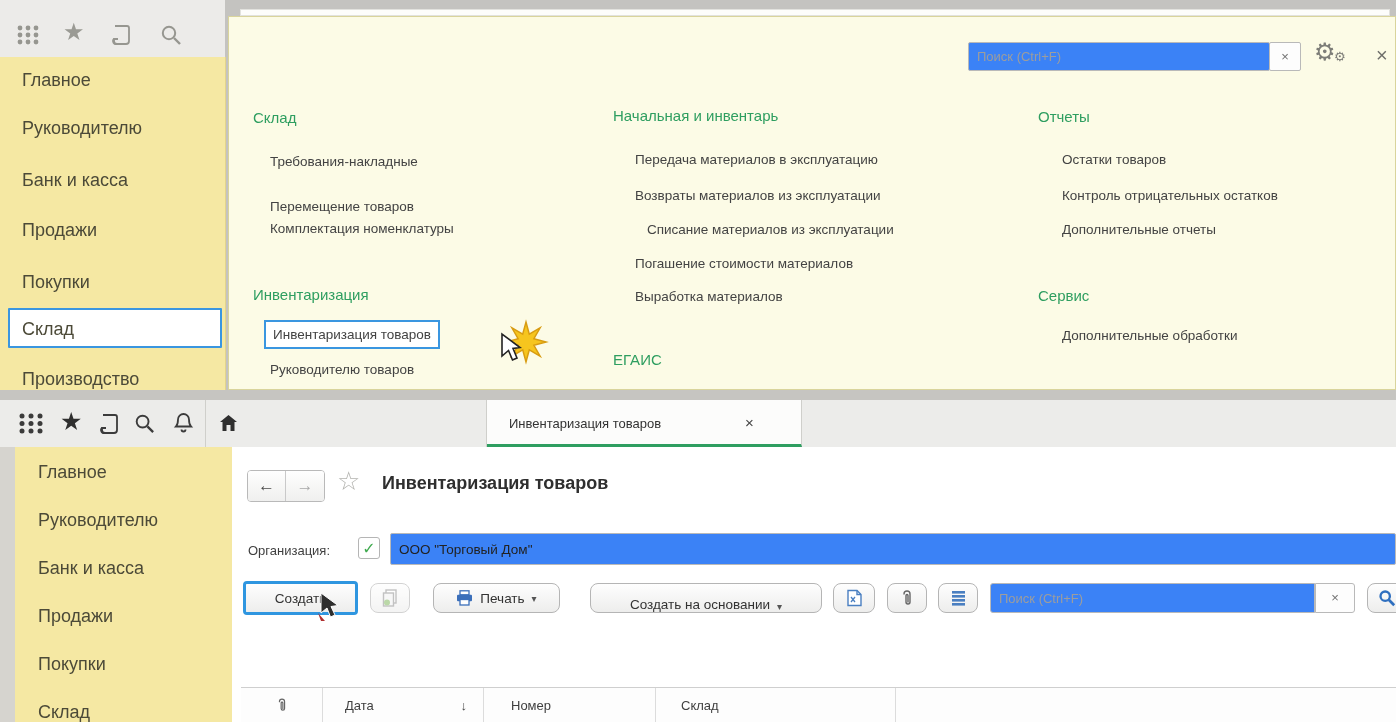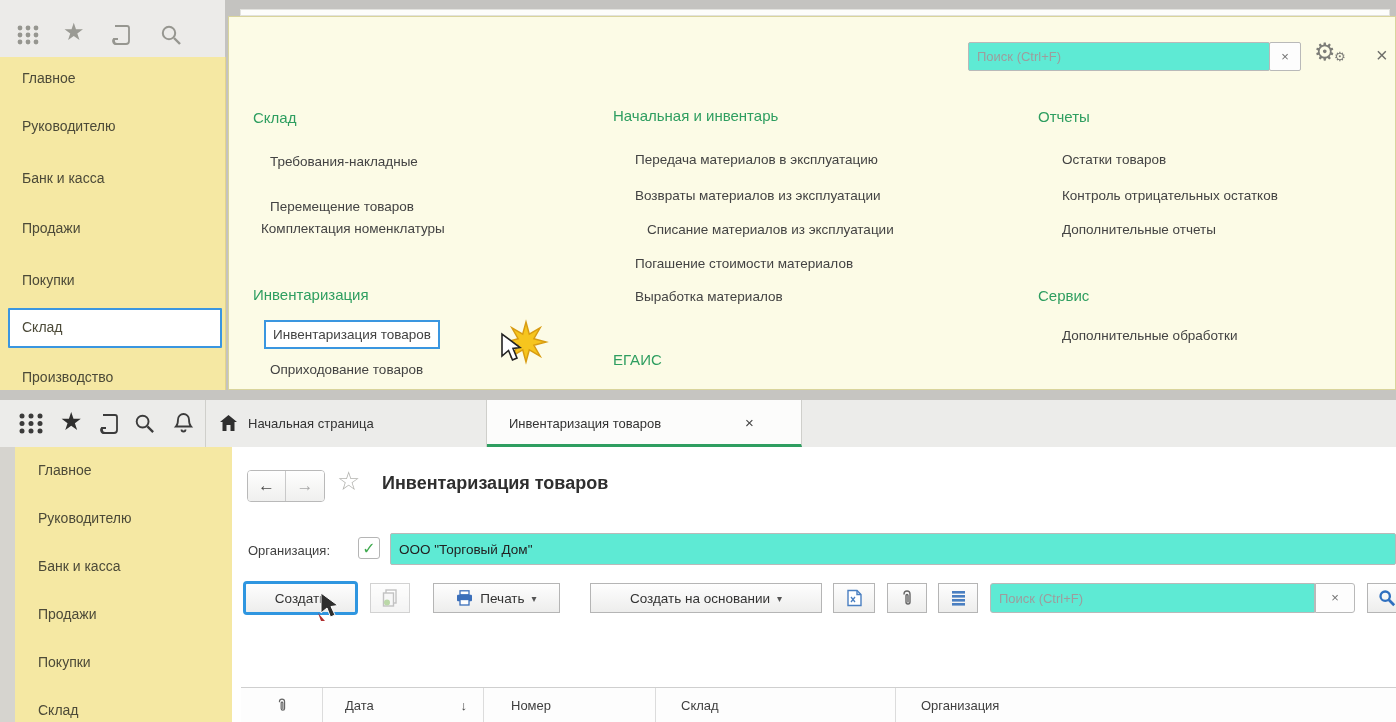--- a/index.html
+++ b/index.html
@@ -9,45 +9,45 @@
     font-family:"Liberation Sans","DejaVu Sans",sans-serif;
     -webkit-font-smoothing:antialiased;
   }
   .a{position:absolute;}
   .nowrap{white-space:nowrap;}
 
   
   #top-window{left:0;top:0;width:1396px;height:390px;background:#c4c3c0;}
   .tw-toolbar{left:0;top:0;width:225px;height:57px;background:#ecebe9;border-bottom:1px solid #d8d7d4;}
   .tw-sidebar{left:0;top:57px;width:225px;height:333px;background:#f5e8a3;border-right:1px solid #e3d48a;}
-  .side-item{font-size:14px;color:#4c4a38;cursor:default;}
+  .side-item{font-size:18px;color:#4c4a38;cursor:default;}
   .side-sel-box{left:8px;width:210px;height:36px;background:#fff;border:2px solid #3a96e0;border-radius:1px;}
   .popup{left:228px;top:16px;width:1168px;height:374px;background:#fcfbe6;border:1px solid #d9d49c;box-sizing:border-box;}
   .white-strip{left:240px;top:9px;width:1150px;height:7px;background:#fdfdfb;border:1px solid #e2e2de;box-sizing:border-box;}
   .menu-header{font-size:15px;color:#2e9e60;}
   .menu-item{font-size:13.5px;color:#434343;cursor:pointer;}
   .menu-sel-box{background:#fff;border:2px solid #3a96e0;padding:5px 7px;}
 
   
-  .search-input{border:1px solid #b9b9b9;border-radius:2px;background:#5eead4;font-size:13px;color:#333;padding:0 8px;box-sizing:border-box;outline:none;}
+  .search-input{border:1px solid #b9b9b9;border-radius:2px;background:#3b82f6;font-size:13px;color:#333;padding:0 8px;box-sizing:border-box;outline:none;}
   .search-input::placeholder{color:#9d9d9d;}
   .clear-btn{border:1px solid #b9b9b9;background:#fdfdfd;border-radius:2px;color:#707070;font-size:13px;text-align:center;cursor:pointer;box-sizing:border-box;}
 
   
   #bottom-window{left:0;top:390px;width:1396px;height:332px;background:#fff;}
   .bw-topstrip{left:0;top:0;width:1396px;height:10px;background:#c6c5c1;}
   .bw-toolbar{left:0;top:10px;width:1396px;height:47px;background:#ececea;border-bottom:1px solid #d2d2cf;}
   .tab{top:0;height:47px;box-sizing:border-box;font-size:13px;color:#333;cursor:pointer;}
   .tab-label{line-height:47px;}
   .bw-gutter{left:0;top:57px;width:15px;height:275px;background:#d6d4cf;}
   .bw-sidebar{left:15px;top:57px;width:217px;height:275px;background:#f5e8a3;border-right:1px solid #cfcfc9;}
   .bw-content{left:232px;top:57px;width:1164px;height:275px;background:#fff;}
 
   .navbtn{width:38px;height:30px;background:linear-gradient(#fefefe,#efefee);display:flex;align-items:center;justify-content:center;font-size:17px;cursor:pointer;box-sizing:border-box;}
-  .btn{height:30px;background:linear-gradient(#fefefe,#ededec);border:1px solid #b5b5b5;border-radius:0;font-size:13.5px;color:#333;display:flex;align-items:center;justify-content:center;gap:7px;cursor:pointer;box-sizing:border-box;}
+  .btn{height:30px;background:linear-gradient(#fefefe,#ededec);border:1px solid #b5b5b5;border-radius:8px;font-size:13.5px;color:#333;display:flex;align-items:center;justify-content:center;gap:7px;cursor:pointer;box-sizing:border-box;}
   .iconbtn{width:40px;}
   .caret{font-size:10px;color:#555;}
 
   .th-row{left:9px;top:240px;right:0;height:36px;display:flex;border-top:1px solid #cfcfcf;border-bottom:1px solid #cfcfcf;background:#fdfdfd;box-sizing:border-box;}
   .th{border-right:1px solid #dcdcdc;font-size:13px;color:#3f3f3f;display:flex;align-items:center;box-sizing:border-box;}
 
   .chk{width:22px;height:22px;background:#fff;border:1px solid #b5b5b5;border-radius:3px;display:flex;align-items:center;justify-content:center;color:#3faa4e;font-weight:bold;font-size:16px;cursor:pointer;box-sizing:border-box;}
 </style>
 </head>
 <body>
@@ -103,24 +103,24 @@
   <input class="a search-input" style="left: 968px; top: 42px; width: 302px; height: 29px;" placeholder="Поиск (Ctrl+F)">
   <div class="a clear-btn" style="left:1269px;top:42px;width:32px;height:29px;line-height:27px;"><span>×</span></div>
   <div class="a" style="left:1314px;top:38px;font-size:24px;color:#7d7d78;cursor:pointer">
     <span>⚙</span><span class="a" style="left:20px;top:11px;font-size:13px;">⚙</span>
   </div>
   <div class="a" style="left:1376px;top:44px;font-size:20px;color:#6e6e6a;cursor:pointer"><span>×</span></div>
 
   <div class="a menu-header nowrap" style="left:253px;top:109px;">Склад</div>
   <div class="a menu-item nowrap" style="left:270px;top:154px;">Требования-накладные</div>
   <div class="a menu-item nowrap" style="left:270px;top:199px;">Перемещение товаров</div>
-  <div class="a menu-item nowrap" style="left:261px;top:221px;">Комплектация номенклатуры</div>
+  <div class="a menu-item nowrap" style="left:270px;top:221px;">Комплектация номенклатуры</div>
   <div class="a menu-header nowrap" style="left:253px;top:286px;text-align:right;">Инвентаризация</div>
   <div class="a menu-item menu-sel-box nowrap" style="left:264px;top:320px;">Инвентаризация товаров</div>
-  <div class="a menu-item nowrap" style="left:270px;top:362px;">Оприходование товаров</div>
+  <div class="a menu-item nowrap" style="left:270px;top:362px;">Руководителю товаров</div>
 
   <svg class="a" style="left:494px;top:318px;" width="64" height="60" viewBox="0 0 64 60">
     <polygon points="52,24 39.9,27.3 46.1,38.1 35.3,31.9 32,44 28.7,31.9 17.9,38.1 24.1,27.3 12,24 24.1,20.7 17.9,9.9 28.7,16.1 32,4 35.3,16.1 46.1,9.9 39.9,20.7" fill="#f6c51e" stroke="#d89c12" stroke-width="1.5"></polygon>
     <path d="M8,16 L8,38 L14.5,32.5 L18.5,42 L23,40 L19,30.5 L26,29.5 Z" fill="#fff" stroke="#222" stroke-width="1.6"></path>
   </svg>
 
   <div class="a menu-header nowrap" style="left:613px;top:107px;">Начальная и инвентарь</div>
   <div class="a menu-item nowrap" style="left:635px;top:152px;">Передача материалов в эксплуатацию</div>
   <div class="a menu-item nowrap" style="left:635px;top:188px;">Возвраты материалов из эксплуатации</div>
   <div class="a menu-item nowrap" style="left:635px;top:222px;margin-left:12px;">Списание материалов из эксплуатации</div>
@@ -172,21 +172,20 @@
       <svg width="23" height="23" viewBox="0 0 23 23">
         <path d="M11.5 2 a5.5 5.5 0 0 1 5.5 5.5 c0 5 2 7 2 7 H4 c0 0 2-2 2-7 A5.5 5.5 0 0 1 11.5 2 Z" fill="none" stroke="#3b3b3b" stroke-width="1.8"></path>
         <path d="M9.5 17.5 a2 2 0 0 0 4 0" fill="none" stroke="#3b3b3b" stroke-width="1.8"></path>
       </svg>
     </div>
 
     <div class="a tab" style="left:205px;width:282px;border-left:1px solid #cfcfcb;border-right:1px solid #cfcfcb;background:#ececea;">
       <svg class="a" style="left:13px;top:14px;" width="19" height="18" viewBox="0 0 19 18">
         <path d="M9.5 1 L18 8 H15.5 V17 H11.5 V11 H7.5 V17 H3.5 V8 H1 Z" fill="#2f2f2f"></path>
       </svg>
-      <span class="a tab-label nowrap" style="left:42px;">Начальная страница</span>
     </div>
 
     <div class="a tab" style="left:487px;width:315px;background:#fcfcfb;border-right:1px solid #cfcfcb;border-bottom:3px solid #2e9e60;">
       <span class="a tab-label nowrap" style="left:22px;">Инвентаризация товаров</span>
       <span class="a" style="left:258px;top:14px;font-size:15px;color:#444;cursor:pointer"><span>×</span></span>
     </div>
   </div>
 
   <div class="a bw-gutter"></div>
   <div class="a bw-sidebar">
@@ -239,21 +238,21 @@
     <div class="btn a" style="left:201px;top:136px;width:127px;">
       <svg width="17" height="16" viewBox="0 0 17 16">
         <rect x="4" y="0.8" width="9" height="4" fill="#fff" stroke="#3b6fba" stroke-width="1.3"></rect>
         <rect x="1" y="4.8" width="15" height="6.5" rx="1" fill="#3b6fba"></rect>
         <rect x="4" y="9.5" width="9" height="5.5" fill="#fff" stroke="#3b6fba" stroke-width="1.3"></rect>
       </svg>
       <span>Печать</span>
       <span class="caret">▾</span>
     </div>
 
-    <div class="btn a" style="left:358px;top:136px;width:232px;">
+    <div class="btn a" style="left:358px;top:136px;width:232px;align-items:flex-end;">
       <span>Создать на основании</span>
       <span class="caret">▾</span>
     </div>
 
     <div class="btn a" style="left:601px;top:136px;width:42px;">
       <svg width="17" height="18" viewBox="0 0 17 18">
         <path d="M2 1.5 H11 L15 5.5 V16.5 H2 Z" fill="#fff" stroke="#4a7fc1" stroke-width="1.4"></path>
         <path d="M11 1.5 V5.5 H15" fill="none" stroke="#4a7fc1" stroke-width="1.4"></path>
         <path d="M5 8 L9 13 M9 8 L5 13" stroke="#4a7fc1" stroke-width="1.3"></path>
       </svg>
@@ -294,19 +293,16 @@
       <div class="th" style="width:161px;padding:0 16px 0 22px;justify-content:space-between;">
         <span>Дата</span>
         <span style="color:#444;">↓</span>
       </div>
       <div class="th" style="width:172px;padding-left:27px;text-align:right;">
         <span>Номер</span>
       </div>
       <div class="th" style="width:240px;padding-left:25px;">
         <span>Склад</span>
       </div>
-      <div class="th" style="flex:1;padding-left:25px;border-right:none;">
-        <span>Организация</span>
-      </div>
     </div>
     <div class="a" style="left:9px;top:276px;right:0;bottom:0;background:#fff;"></div>
   </div>
 </div>
 
 </body></html>

